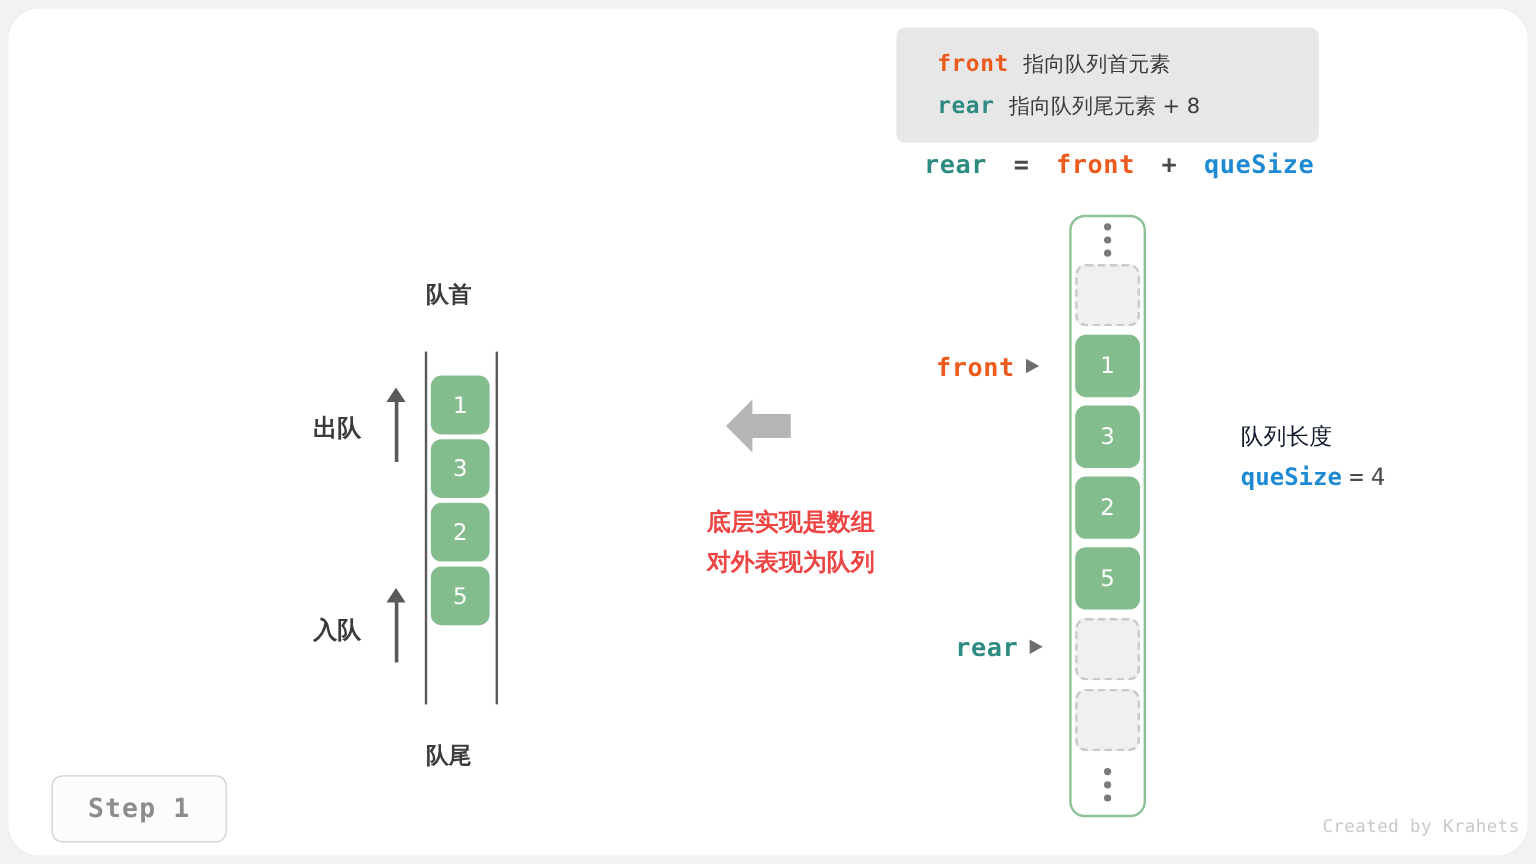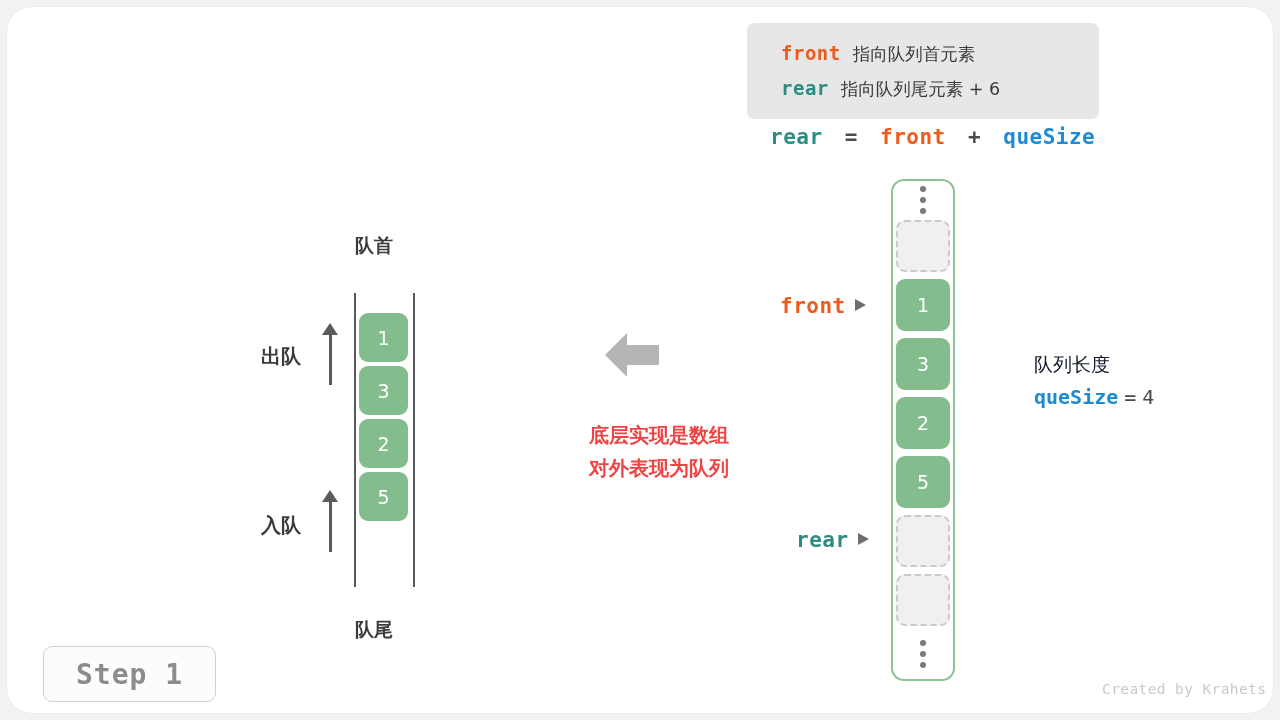--- a/index.html
+++ b/index.html
@@ -146,46 +146,46 @@
   }
   .info .line2{
     font-size:20px;line-height:36px;color:#4a4a4a;
     font-family:"DejaVu Sans Mono","Liberation Mono",monospace;
   }
   .info .line2 .v{font-weight:bold;color:#1f8ad4;}
   .info .line2 .eq{font-weight:normal;color:#4a4a4a;margin:0 6px;}
 
   
   .step-badge{
-    left:36px;top:639px;width:173px;height:56px;
+    left:36px;top:639px;width:146px;height:56px;
     border:1.5px solid #cfcfcf;border-radius:9px;
     box-sizing:border-box;
     background:#fcfcfc;
     display:flex;align-items:center;justify-content:center;
     font-family:"DejaVu Sans Mono","Liberation Mono",monospace;
-    font-weight:bold;font-size:28px;color:#8c8c8c;
+    font-weight:bold;font-size:22px;color:#8c8c8c;
     letter-spacing:1px;
   }
   .credit{
     left:1075px;top:674px;
     font-family:"DejaVu Sans Mono","Liberation Mono",monospace;
     font-size:14.5px;color:#c9c9c9;letter-spacing:.4px;margin-left:20px;
   }
 </style>
 </head>
 <body>
 
 <div class="canvas">
 
   <div class="abs legend-box">
     <div class="legend-row">
       <span class="kw kw-front">front</span><span class="desc">指向队列首元素</span>
     </div>
     <div class="legend-row">
-      <span class="kw kw-rear">rear</span><span class="desc">指向队列尾元素 + 6</span>
+      <span class="kw kw-rear">rear</span><span class="desc">指向队列尾元素 + 8</span>
     </div>
   </div>
 
   <div class="abs formula">
     <span class="kw-rear">rear</span>
     <span style="color:#4a4a4a;margin:0 8px;">=</span>
     <span class="kw-front">front</span>
     <span style="color:#4a4a4a;margin:0 8px;">+</span>
     <span class="kw-quesize">queSize</span>
   </div>

